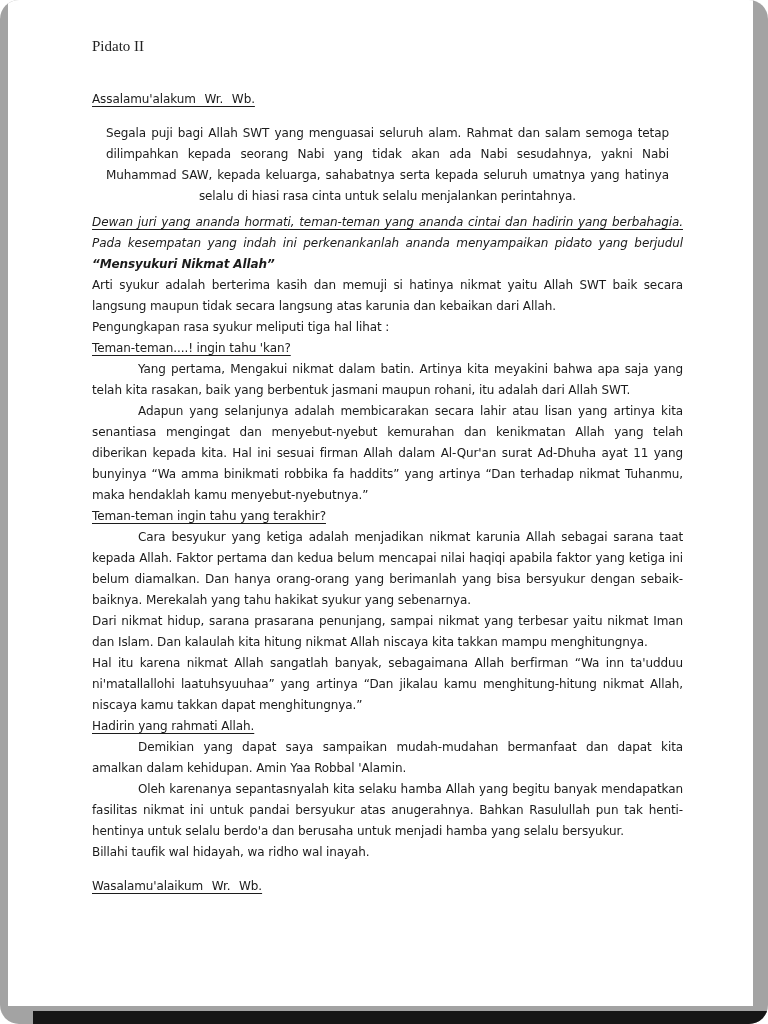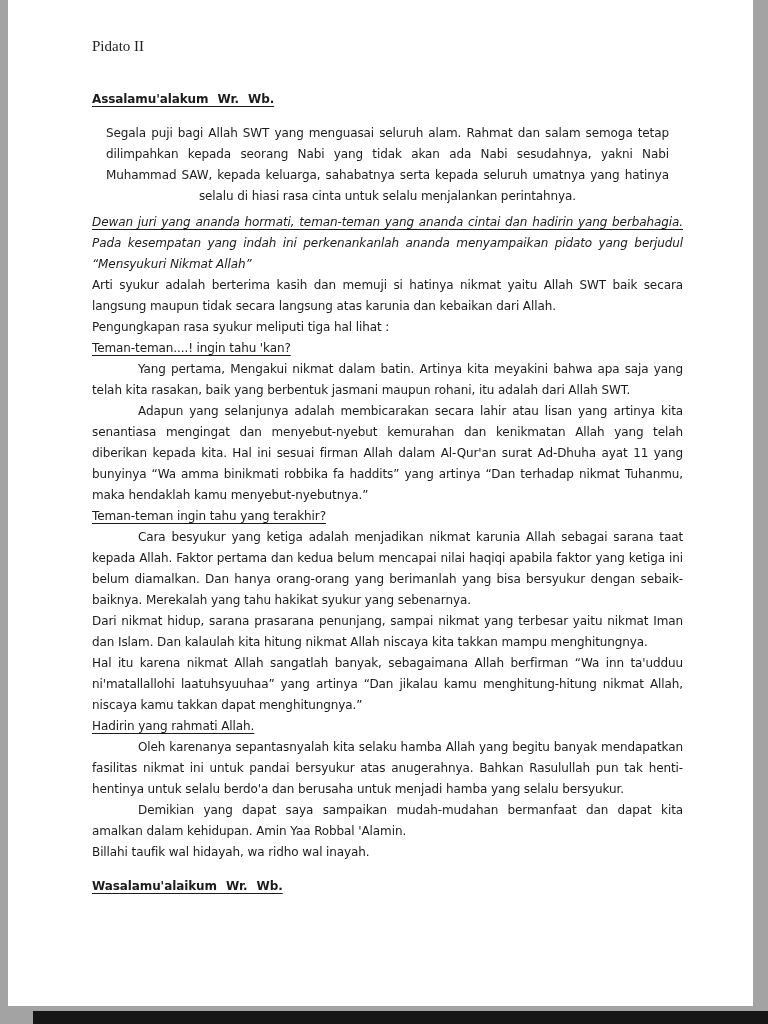--- a/index.html
+++ b/index.html
@@ -5,20 +5,21 @@
   * { margin: 0; padding: 0; box-sizing: border-box; }
   html, body { width: 768px; height: 1024px; }
   body { font-family: "DejaVu Sans", sans-serif; }
 
   .viewer {
     position: relative;
     width: 768px;
     height: 1024px;
     background: #a3a3a3;
     overflow: hidden;
+    border-radius: 19px;
   }
 
   .page {
     position: absolute;
     left: 8px;
     top: 0;
     width: 745px;
     height: 1006px;
     background: #ffffff;
     padding: 38px 70px 0 84px;
@@ -33,21 +34,21 @@
   }
 
   .page p {
     font-size: 12px;
     line-height: 21px;
     letter-spacing: -0.1px;
     color: #1c1c1c;
   }
 
   .salam {
-    font-weight: bold;
+    font-weight: normal;
     word-spacing: 5px;
     text-decoration: underline;
     text-underline-offset: 3px;
     margin-top: 34px;
   }
 
   .opening {
     margin-top: 13px;
     padding: 0 14px;
     text-align: justify;
@@ -65,21 +66,21 @@
     text-align: justify;
     text-align-last: justify;
     font-style: italic;
   }
 
   .just { text-align: justify; }
 
   .indent { text-indent: 46px; }
 
   .speech-title {
-    font-weight: normal;
+    font-weight: bold;
     font-style: italic;
   }
 
   .pantun { padding-left: 4px; }
 
   .closing {
     margin-top: 13px;
   }
 
   .bottom-bar {
@@ -105,19 +106,19 @@
     <p class="just">Arti syukur adalah berterima kasih dan memuji si hatinya nikmat yaitu Allah SWT baik secara langsung maupun tidak secara langsung atas karunia dan kebaikan dari Allah.</p>
     <p>Pengungkapan rasa syukur meliputi tiga hal lihat :</p>
     <p class="u">Teman-teman....! ingin tahu 'kan?</p>
     <p class="just indent">Yang pertama, Mengakui nikmat dalam batin. Artinya kita meyakini bahwa apa saja yang telah kita rasakan, baik yang berbentuk jasmani maupun rohani, itu adalah dari Allah SWT.</p>
     <p class="just indent">Adapun yang selanjunya adalah membicarakan secara lahir atau lisan yang artinya kita senantiasa mengingat dan menyebut-nyebut kemurahan dan kenikmatan Allah yang telah diberikan kepada kita. Hal ini sesuai firman Allah dalam Al-Qur'an surat Ad-Dhuha ayat 11 yang bunyinya “Wa amma binikmati robbika fa haddits” yang artinya “Dan terhadap nikmat Tuhanmu, maka hendaklah kamu menyebut-nyebutnya.”</p>
     <p class="u">Teman-teman ingin tahu yang terakhir?</p>
     <p class="just indent">Cara besyukur yang ketiga adalah menjadikan nikmat karunia Allah sebagai sarana taat kepada Allah. Faktor pertama dan kedua belum mencapai nilai haqiqi apabila faktor yang ketiga ini belum diamalkan. Dan hanya orang-orang yang berimanlah yang bisa bersyukur dengan sebaik-baiknya. Merekalah yang tahu hakikat syukur yang sebenarnya.</p>
     <p class="just">Dari nikmat hidup, sarana prasarana penunjang, sampai nikmat yang terbesar yaitu nikmat Iman dan Islam. Dan kalaulah kita hitung nikmat Allah niscaya kita takkan mampu menghitungnya.</p>
     <p class="just">Hal itu karena nikmat Allah sangatlah banyak, sebagaimana Allah berfirman “Wa inn ta'udduu ni'matallallohi laatuhsyuuhaa” yang artinya “Dan jikalau kamu menghitung-hitung nikmat Allah, niscaya kamu takkan dapat menghitungnya.”</p>
     <p class="u">Hadirin yang rahmati Allah.</p>
+    <p class="just indent">Demikian yang dapat saya sampaikan mudah-mudahan bermanfaat dan dapat kita amalkan dalam kehidupan. Amin Yaa Robbal 'Alamin.</p>
     <p class="just indent">Oleh karenanya sepantasnyalah kita selaku hamba Allah yang begitu banyak mendapatkan fasilitas nikmat ini untuk pandai bersyukur atas anugerahnya. Bahkan Rasulullah pun tak henti-hentinya untuk selalu berdo'a dan berusaha untuk menjadi hamba yang selalu bersyukur.</p>
-    <p class="just indent">Demikian yang dapat saya sampaikan mudah-mudahan bermanfaat dan dapat kita amalkan dalam kehidupan. Amin Yaa Robbal 'Alamin.</p>
     <p>Billahi taufik wal hidayah, wa ridho wal inayah.</p>
     <p class="salam closing">Wasalamu'alaikum Wr. Wb.</p>
   </div>
   <div class="bottom-bar"></div>
 </div>
 
 </body></html>

